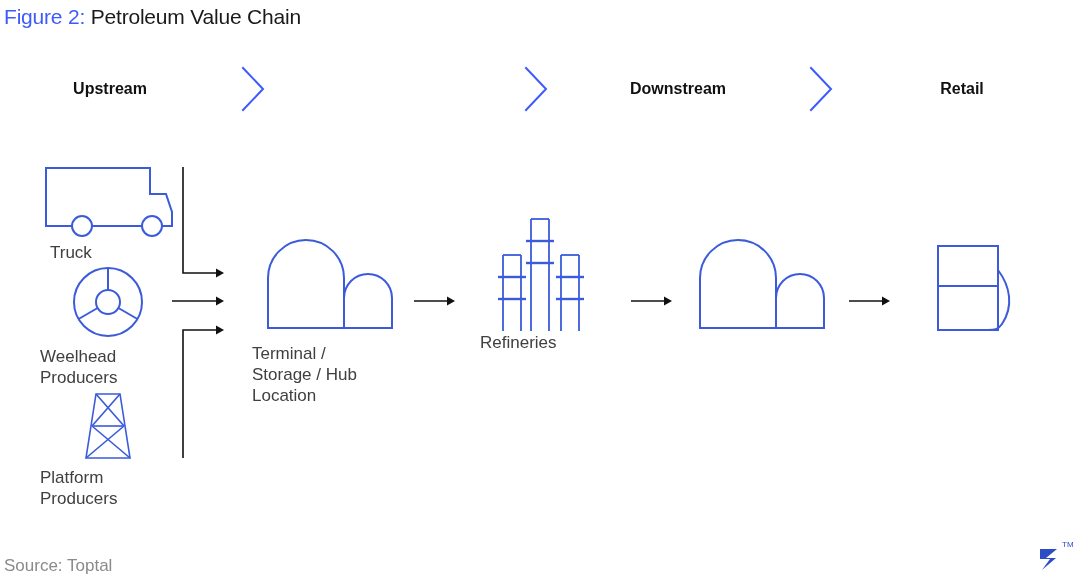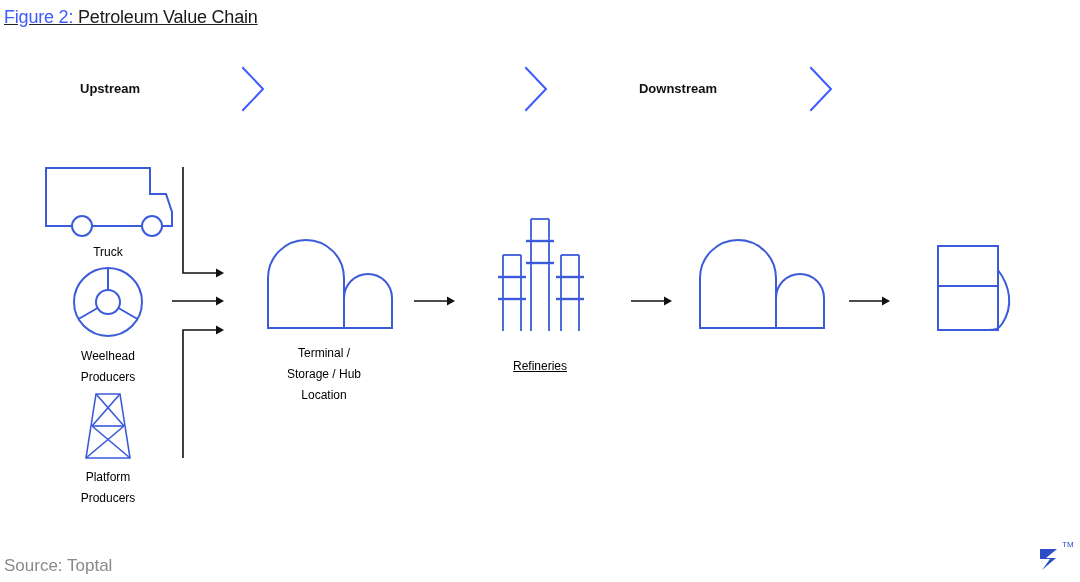--- a/index.html
+++ b/index.html
@@ -22,58 +22,56 @@
   }
   .abs { position: absolute; }
 
   
   #title {
     left: 4px;
     top: 0px;
     width: 900px;
     height: 34px;
     line-height: 34px;
-    font-size: 18px;
+    font-size: 21px;
     letter-spacing: -0.2px;
     white-space: nowrap;
-    text-decoration: underline;
   }
   #title .fig {
     color: #3d5afe;
   }
   #title .rest {
     color: #1a1a1a;
   }
 
   
   .stage-label {
     position: absolute;
     top: 76px;
     height: 26px;
     line-height: 26px;
-    font-size: 13px;
+    font-size: 16px;
     font-weight: bold;
     color: #111111;
     text-align: center;
     white-space: nowrap;
   }
   .chev {
     position: absolute;
     top: 66px;
     width: 26px;
     height: 46px;
   }
 
   
   .node-label {
     position: absolute;
-    font-size: 12px;
+    font-size: 17px;
     line-height: 21px;
-    color: #000000;
-    text-align: center;
+    color: #404040;
     white-space: pre-line;
   }
 
   
   #source {
     left: 4px;
     top: 556px;
     font-size: 17px;
     color: #8a8a8a;
     white-space: nowrap;
@@ -97,20 +95,21 @@
 <body>
 
 <div class="canvas">
 
   <div class="abs" id="title">
     <span class="fig">Figure 2:</span><span class="rest"> Petroleum Value Chain</span>
   </div>
 
   <div class="stage-label" style="left:30px; width:160px;">Upstream</div>
   <div class="stage-label" style="left:598px; width:160px;">Downstream</div>
+  <div class="stage-label" style="left:882px; width:160px;">Retail</div>
 
   <div class="chev" style="left:240px;">
     <svg width="26" height="46" viewBox="0 0 26 46">
       <polyline points="3,2 23,23 3,44" fill="none" stroke="#3d5afe" stroke-width="2" stroke-linecap="square" stroke-linejoin="miter"></polyline>
     </svg>
   </div>
   <div class="chev" style="left:523px;">
     <svg width="26" height="46" viewBox="0 0 26 46">
       <polyline points="3,2 23,23 3,44" fill="none" stroke="#3d5afe" stroke-width="2" stroke-linecap="square" stroke-linejoin="miter"></polyline>
     </svg>
@@ -202,21 +201,21 @@
       <line x1="28" y1="26" x2="56" y2="26" stroke="#3b5bdb" stroke-width="2.4"></line>
       <line x1="28" y1="48" x2="56" y2="48" stroke="#3b5bdb" stroke-width="2.4"></line>
 
       <line x1="63" y1="40" x2="63" y2="116" stroke="#3b5bdb" stroke-width="1.8"></line>
       <line x1="81" y1="40" x2="81" y2="116" stroke="#3b5bdb" stroke-width="1.8"></line>
       <line x1="63" y1="40" x2="81" y2="40" stroke="#3b5bdb" stroke-width="1.8"></line>
       <line x1="58" y1="62" x2="86" y2="62" stroke="#3b5bdb" stroke-width="2.4"></line>
       <line x1="58" y1="84" x2="86" y2="84" stroke="#3b5bdb" stroke-width="2.4"></line>
     </svg>
   </div>
-  <div class="node-label" style="left:480px; top:356px; width:120px;text-decoration:underline;">Refineries</div>
+  <div class="node-label" style="left:480px; top:332px; width:120px;">Refineries</div>
 
   <div class="abs" style="left:630px; top:294px;">
     <svg width="46" height="14" viewBox="0 0 46 14">
       <line x1="1" y1="7" x2="34" y2="7" stroke="#111111" stroke-width="1.6"></line>
       <polygon points="34,2.6 42,7 34,11.4" fill="#111111"></polygon>
     </svg>
   </div>
 
   <div class="abs" style="left:694px; top:230px;">
     <svg width="130" height="100" viewBox="0 0 130 100">

